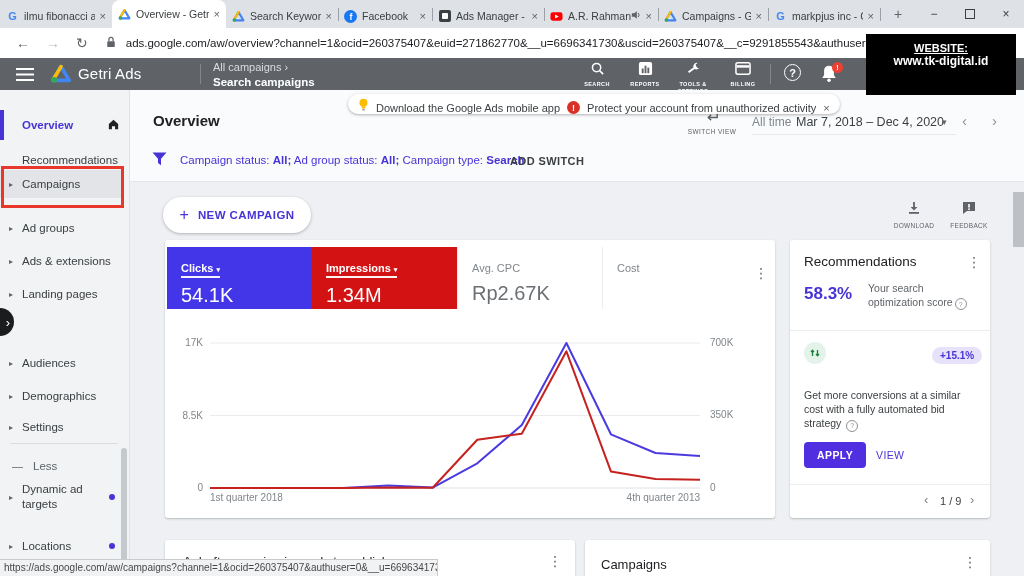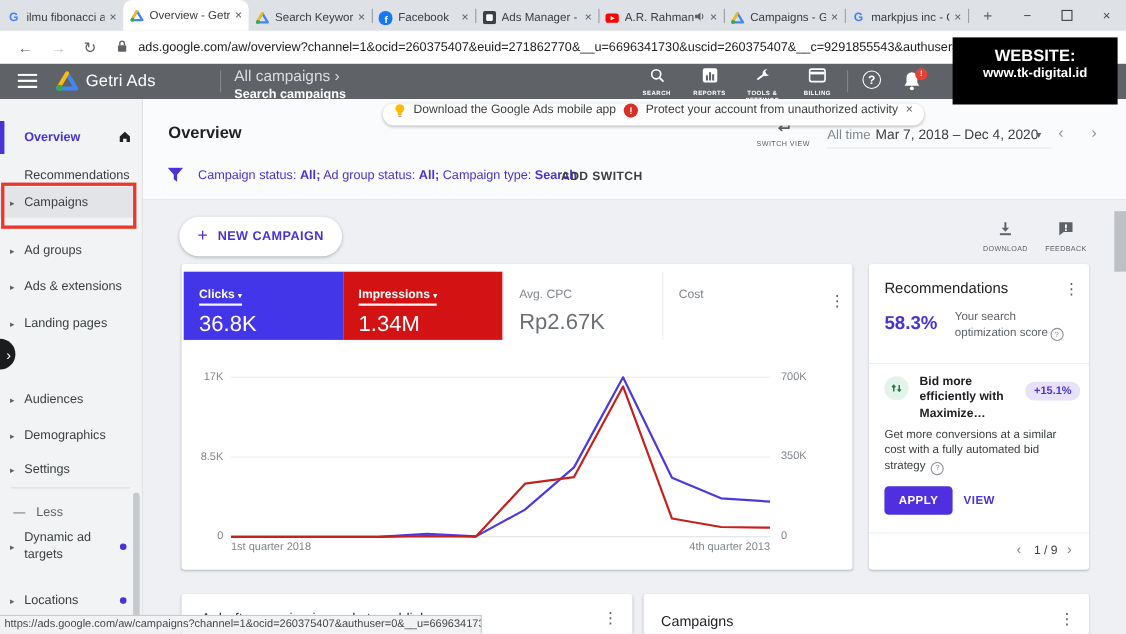--- a/index.html
+++ b/index.html
@@ -20,38 +20,38 @@
         justify-content:center;color:#3c4043;font-size:12px}
   .maxbox{width:8px;height:8px;border:1px solid #3c4043}
   #urlbar{position:absolute;left:0;top:28px;width:1024px;height:30px;background:#fff;
           display:flex;align-items:center}
   #urlbar .navic{font-size:14px;color:#5f6368;margin-left:16px}
   #urlbar .dis{color:#b8bcc1}
   .urltext{font-size:11.5px;color:#202124;margin-left:10px;white-space:nowrap;overflow:hidden;width:760px}
   
   #overlaybox{position:absolute;left:866px;top:34px;width:150px;height:61px;background:#000;
               z-index:60;color:#fff;text-align:center;padding-top:8px;box-sizing:border-box}
-  #overlaybox .l1{font-size:15px;font-weight:700;}
+  #overlaybox .l1{font-size:11px;font-weight:700;text-decoration:underline}
   #overlaybox .l2{font-size:12px;font-weight:700}
   
   #appheader{position:absolute;left:0;top:58px;width:1024px;height:32px;background:#5f6368;color:#fff}
   .brand{position:absolute;left:78px;top:7px;font-size:15px;letter-spacing:.2px}
   .hdiv{position:absolute;left:200px;top:6px;width:1px;height:20px;background:#83878c}
   .crumbs{position:absolute;left:213px;top:3px;line-height:1.25}
-  .crumb1{font-size:14px;color:#dadce0}
+  .crumb1{font-size:11px;color:#dadce0}
   .crumb2{font-size:11.5px;font-weight:700;color:#fff}
   .hnav{position:absolute;top:3px;width:54px;text-align:center;color:#fff}
   .hnav .lb{font-size:5.5px;letter-spacing:.4px;margin-top:1px;line-height:1.25;font-weight:700}
   .helpc{position:absolute;top:6px;width:17px;height:17px;border:1.5px solid #fff;border-radius:50%;
          font-size:11px;font-weight:700;display:flex;align-items:center;justify-content:center;box-sizing:border-box}
   .badge{position:absolute;left:832px;top:4px;width:11px;height:11px;background:#e94235;border-radius:50%;
          color:#fff;font-size:7px;font-weight:700;display:flex;align-items:center;justify-content:center;z-index:2}
   
   #notice{position:absolute;left:348px;top:94px;height:20px;background:#fff;border-radius:10px;
-          box-shadow:0 1px 3px rgba(0,0,0,.3);display:flex;align-items:flex-start;gap:7px;
+          box-shadow:0 1px 3px rgba(0,0,0,.3);display:flex;align-items:flex-end;gap:7px;
           padding:0 10px;font-size:11px;color:#3c4043;z-index:20;white-space:nowrap}
   .alertc{width:13px;height:13px;background:#d93025;border-radius:50%;color:#fff;font-size:9px;
           font-weight:700;display:flex;align-items:center;justify-content:center}
   
   #sidebar{position:absolute;left:0;top:90px;width:130px;height:486px;background:#f1f3f4;
            border-right:1px solid #e0e2e4;box-sizing:border-box}
   .sbitem{position:absolute;left:0;width:130px;height:24px;display:flex;align-items:center;
           font-size:11.5px;color:#3c4043}
   .sbitem .lbl{margin-left:22px}
   .sbarrow{position:absolute;left:9px;font-size:8px;color:#5f6368}
@@ -115,21 +115,21 @@
   .rdiv{position:absolute;left:0;width:200px;height:1px;background:#eceef0}
   .greenc{position:absolute;left:14px;top:102px;width:22px;height:22px;border-radius:50%;
           background:#e4f3e9;display:flex;align-items:center;justify-content:center}
   .ritemtitle{position:absolute;left:46px;top:100px;width:96px;font-size:11px;font-weight:700;
               color:#202124;line-height:1.3}
   .rbadge{position:absolute;left:142px;top:107px;background:#e7e2fa;color:#4733d6;font-size:10px;
           font-weight:700;border-radius:10px;padding:3px 8px}
   .rdesc{position:absolute;left:14px;top:148px;width:172px;font-size:10.5px;color:#3c4043;line-height:1.35}
   .applybtn{position:absolute;left:14px;top:202px;background:#4f2fe0;color:#fff;font-size:10.5px;
             font-weight:700;letter-spacing:.4px;border-radius:4px;padding:7px 13px}
-  .viewlink{position:absolute;left:86px;top:209px;color:#4733d6;font-size:10.5px;font-weight:700;letter-spacing:.4px}
+  .viewlink{position:absolute;left:86px;top:209px;color:#4733d6;font-size:10.5px;font-weight:400;letter-spacing:.4px}
   .pagin{position:absolute;top:252px;font-size:13px;color:#80868b}
   .pagtxt{position:absolute;left:150px;top:255px;font-size:11px;color:#3c4043}
   .qcirc{display:inline-flex;width:10px;height:10px;border:1px solid #8d9297;border-radius:50%;
          font-size:7px;color:#8d9297;align-items:center;justify-content:center;vertical-align:-1px;margin-left:2px}
   
   #draftcard{left:165px;top:540px;width:410px;height:40px;border-radius:3px 3px 0 0}
   #campcard{left:585px;top:540px;width:405px;height:40px;border-radius:3px 3px 0 0}
   .bctitle{position:absolute;font-size:13px;color:#202124}
   #statusbar{position:absolute;left:0;top:559px;width:438px;height:17px;background:#f1f2f3;
              border:1px solid #c9cacb;border-left:none;border-bottom:none;box-sizing:border-box;
@@ -466,21 +466,21 @@
         <rect x="6.2" y="3" width="1.6" height="3.6" fill="#fff"></rect>
         <rect x="6.2" y="7.4" width="1.6" height="1.6" fill="#fff"></rect>
       </svg>
   </span>
   <div class="lb">FEEDBACK</div>
 </div>
 
 <div id="chartcard" class="card">
   <div class="mbox mblue">
     <span class="mlabel"><span>Clicks</span><span class="ddv">▾</span></span>
-    <div class="mvalue">36.8K</div>
+    <div class="mvalue">54.1K</div>
   </div>
   <div class="mbox mred">
     <span class="mlabel"><span>Impressions</span><span class="ddv">▾</span></span>
     <div class="mvalue">1.34M</div>
   </div>
   <div class="mbox mplain mcpc">
     <span class="mlabel">Avg. CPC</span>
     <div class="mvalue">Rp2.67K</div>
   </div>
   <div class="mbox mplain mcost">
@@ -511,21 +511,20 @@
   <span class="kebab" style="position:absolute;left:177px;top:15px">⋮</span>
   <span class="score">58.3%</span>
   <span class="scorelbl"><span>Your search optimization score</span><span class="qcirc">?</span></span>
   <div class="rdiv" style="top:90px"></div>
   <span class="greenc">
     <svg width="12" height="12" viewBox="0 0 12 12">
         <path d="M3.5 9V3.5M2 5l1.5-1.7L5 5" fill="none" stroke="#188038" stroke-width="1.3"></path>
         <path d="M8.5 3v5.5M7 7l1.5 1.7L10 7" fill="none" stroke="#188038" stroke-width="1.3"></path>
       </svg>
   </span>
-  <span class="ritemtitle">Bid more efficiently with Maximize…</span>
   <span class="rbadge">+15.1%</span>
   <span class="rdesc"><span>Get more conversions at a similar cost with a fully automated bid strategy </span><span class="qcirc">?</span></span>
   <span class="applybtn">APPLY</span>
   <span class="viewlink">VIEW</span>
   <div class="rdiv" style="top:244px"></div>
   <span class="pagin" style="left:134px">‹</span>
   <span class="pagtxt">1 / 9</span>
   <span class="pagin" style="left:180px">›</span>
 </div>
 

